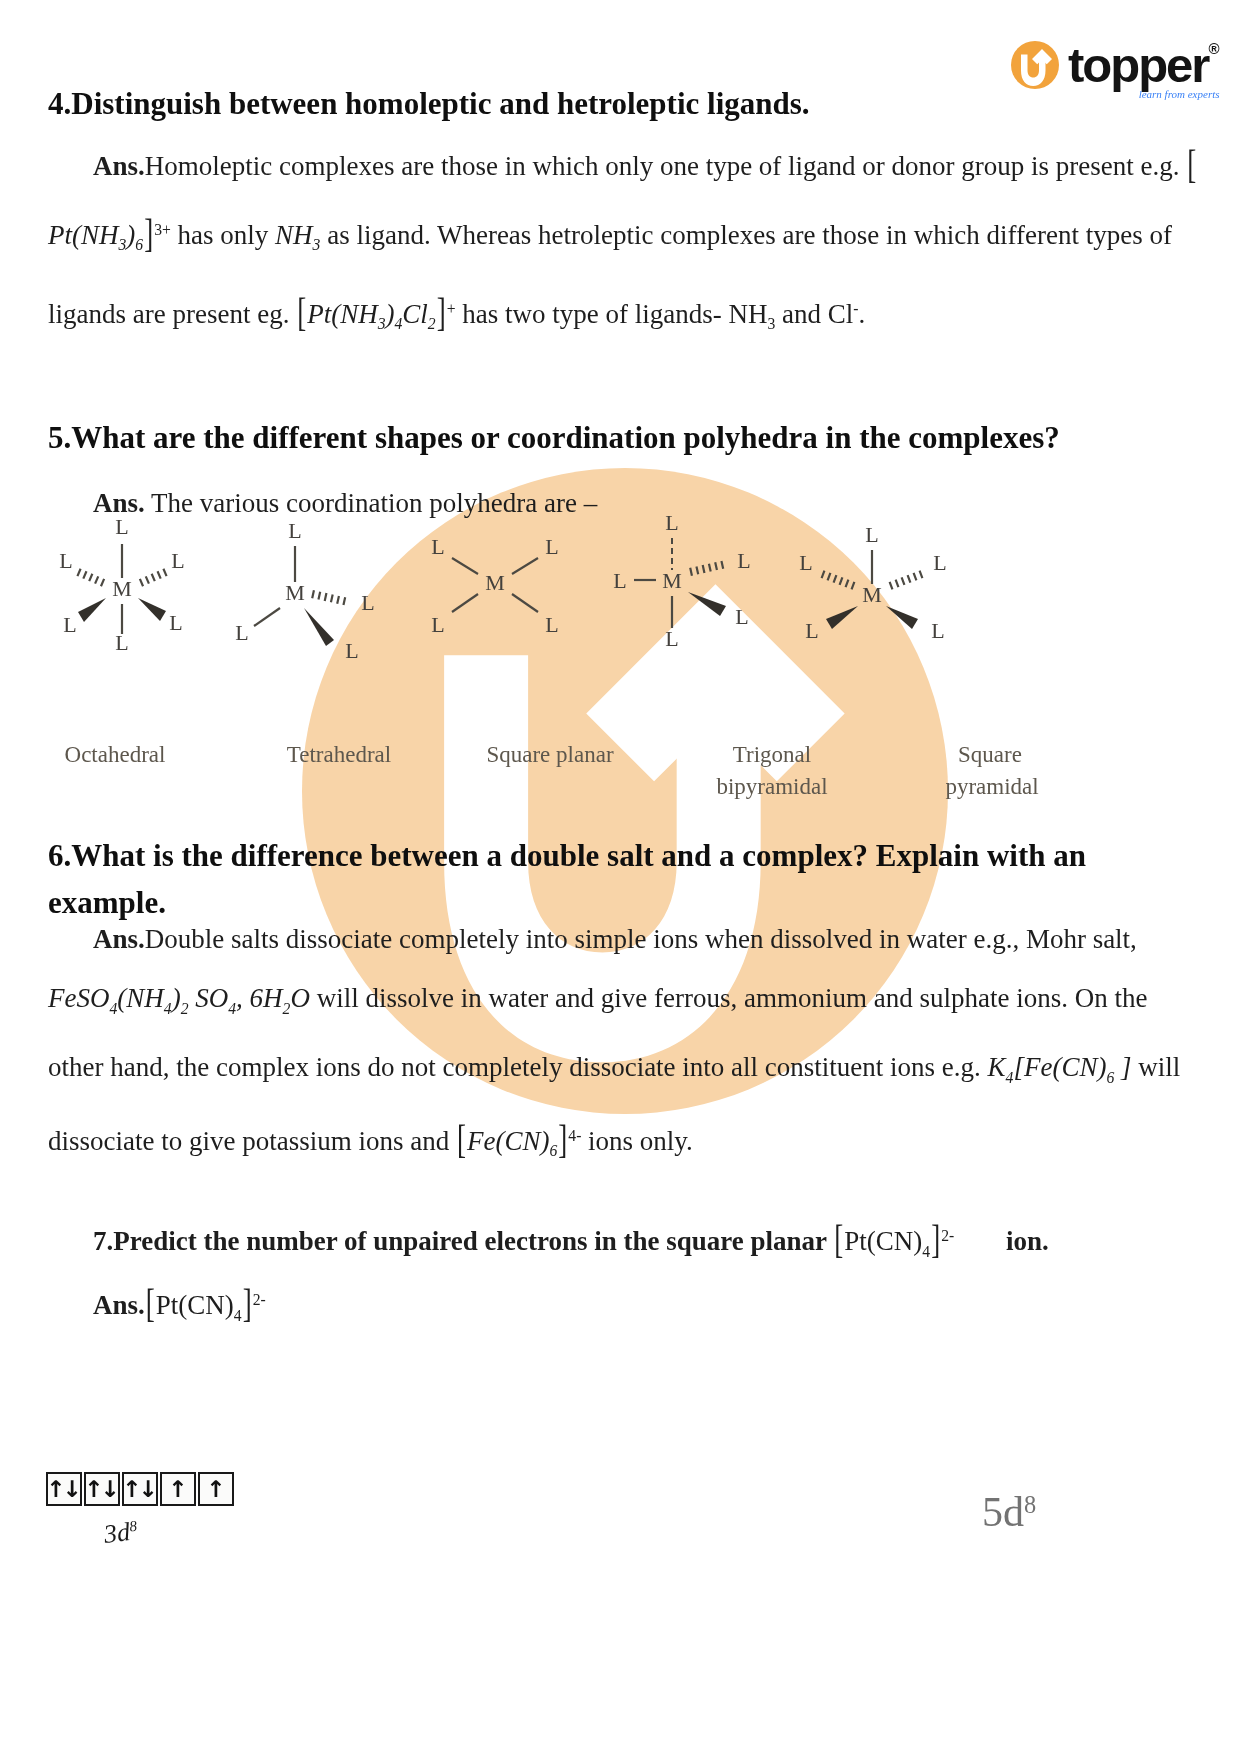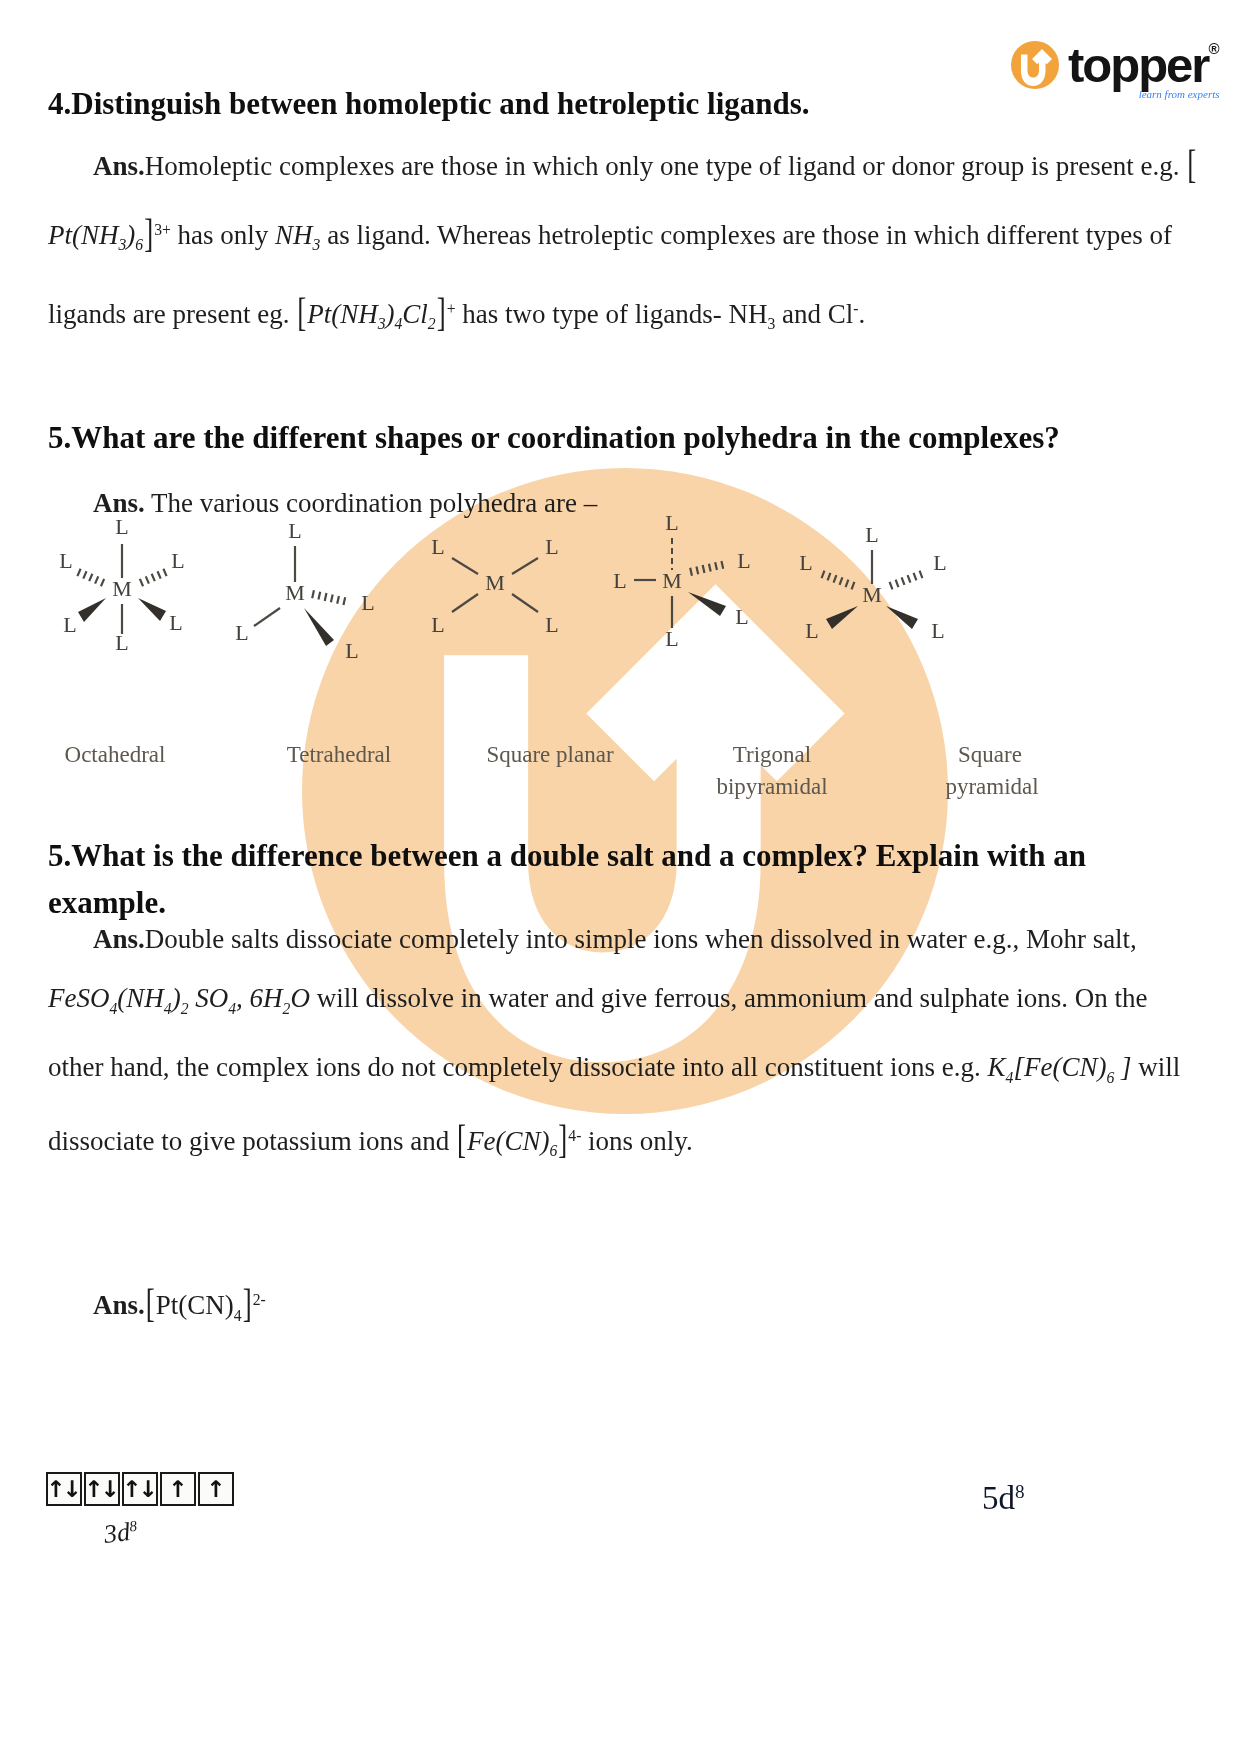--- a/index.html
+++ b/index.html
@@ -28,21 +28,21 @@
   .diagram line{stroke:#4c4942;stroke-width:2.2;}
   .diagram line.hashb{stroke-width:8;stroke-dasharray:2.2 4.2;}
   .diagram line.dashb{stroke-width:2;stroke-dasharray:6 4;}
   .diagram polygon{fill:#33302b;}
   
   .orbital-row{display:flex;gap:2px;}
   .obox{width:29px;height:30px;border:2px solid #191919;background:#fbfbfa;display:flex;
         align-items:center;justify-content:center;font-family:"DejaVu Sans",sans-serif;
         font-size:23px;font-weight:bold;letter-spacing:-3px;color:#111;padding-right:3px;}
   .orb-label{font-style:italic;font-size:26px;transform:rotate(-7deg);color:#1b1b1b;}
-  .d8-label{font-size:33px;color:#0f172a;}
+  .d8-label{font-size:42px;color:#737373;margin-top:8px;}
 </style>
 </head>
 <body>
 
 <div class="page">
 
   <svg class="abs" style="left:302px;top:468px;" width="646" height="646" viewBox="0 0 100 100" aria-hidden="true">
     <defs>
       <symbol id="uarrow" viewBox="0 0 100 100">
         <path d="M22,29 L35,29 L35,61 C35,70 40,75 46.5,75 C53,75 58,70 58,61 L58,38 L71,38 L71,61 C71,81 60.5,92 46.5,92 C32,92 22,81 22,61 Z"></path>
@@ -144,23 +144,24 @@
 
     <text class="shape-label" x="75" y="250" text-anchor="middle">Octahedral</text>
     <text class="shape-label" x="299" y="250" text-anchor="middle">Tetrahedral</text>
     <text class="shape-label" x="510" y="250" text-anchor="middle">Square planar</text>
     <text class="shape-label" x="732" y="250" text-anchor="middle">Trigonal</text>
     <text class="shape-label" x="732" y="282" text-anchor="middle">bipyramidal</text>
     <text class="shape-label" x="950" y="250" text-anchor="middle">Square</text>
     <text class="shape-label" x="952" y="282" text-anchor="middle">pyramidal</text>
   </svg>
 
-  <div class="qh abs" style="left:48px;top:832px;width:1060px;line-height:47px;">5.What is the difference between a double salt and a complex? Explain with an example.</div>
+  <div class="qh abs" style="left:48px;top:832px;width:1060px;line-height:47px;">6.What is the difference between a double salt and a complex? Explain with an example.</div>
   <div class="para abs" style="left:48px;top:910px;width:1150px;line-height:59px;"><span class="seg-b">Ans.</span>Double salts dissociate completely into simple ions when dissolved in water e.g., Mohr salt, <span class="seg-i">FeSO</span><span class="seg-i seg-sub">4</span><span class="seg-i">(</span><span class="seg-i">NH</span><span class="seg-i seg-sub">4</span><span class="seg-i">)</span><span class="seg-i seg-sub">2</span><span class="seg-i"> SO</span><span class="seg-i seg-sub">4</span><span class="seg-i">, 6H</span><span class="seg-i seg-sub">2</span><span class="seg-i">O</span>  will dissolve in water and give ferrous, ammonium and sulphate ions. On the other hand, the complex ions do not completely dissociate into all constituent ions e.g. <span class="seg-i">K</span><span class="seg-i seg-sub">4</span><span class="seg-i">[Fe(CN)</span><span class="seg-i seg-sub">6</span><span class="seg-i"> ]</span> will dissociate to give potassium ions and <span class="seg-br">[</span><span class="seg-i">Fe</span><span class="seg-i">(</span><span class="seg-i">CN</span><span class="seg-i">)</span><span class="seg-i seg-sub">6</span><span class="seg-br">]</span><span class="seg-sup">4-</span> ions only.</div>
 
+  <div class="para abs" style="left:48px;top:1226px;width:1170px;"><span class="seg-b">7.Predict the number of unpaired electrons in the square planar </span><span class="seg-br">[</span><span class="seg-u">Pt(CN)</span><span class="seg-sub">4</span><span class="seg-br">]</span><span class="seg-sup">2-</span><span class="seg-b"> ion.</span></div>
   <div class="para abs" style="left:48px;top:1290px;width:1170px;"><span class="seg-b">Ans.</span><span class="seg-br">[</span><span class="seg-u">Pt(CN)</span><span class="seg-sub">4</span><span class="seg-br">]</span><span class="seg-sup">2-</span></div>
 
   <div class="orbital-row abs" style="left:46px;top:1472px;">
     <div class="obox">↑↓</div>
     <div class="obox">↑↓</div>
     <div class="obox">↑↓</div>
     <div class="obox">↑</div>
     <div class="obox">↑</div>
   </div>
   <div class="orb-label abs" style="left:104px;top:1518px;"><span class="seg-i">3d</span><span class="seg-i seg-sup">8</span></div>

